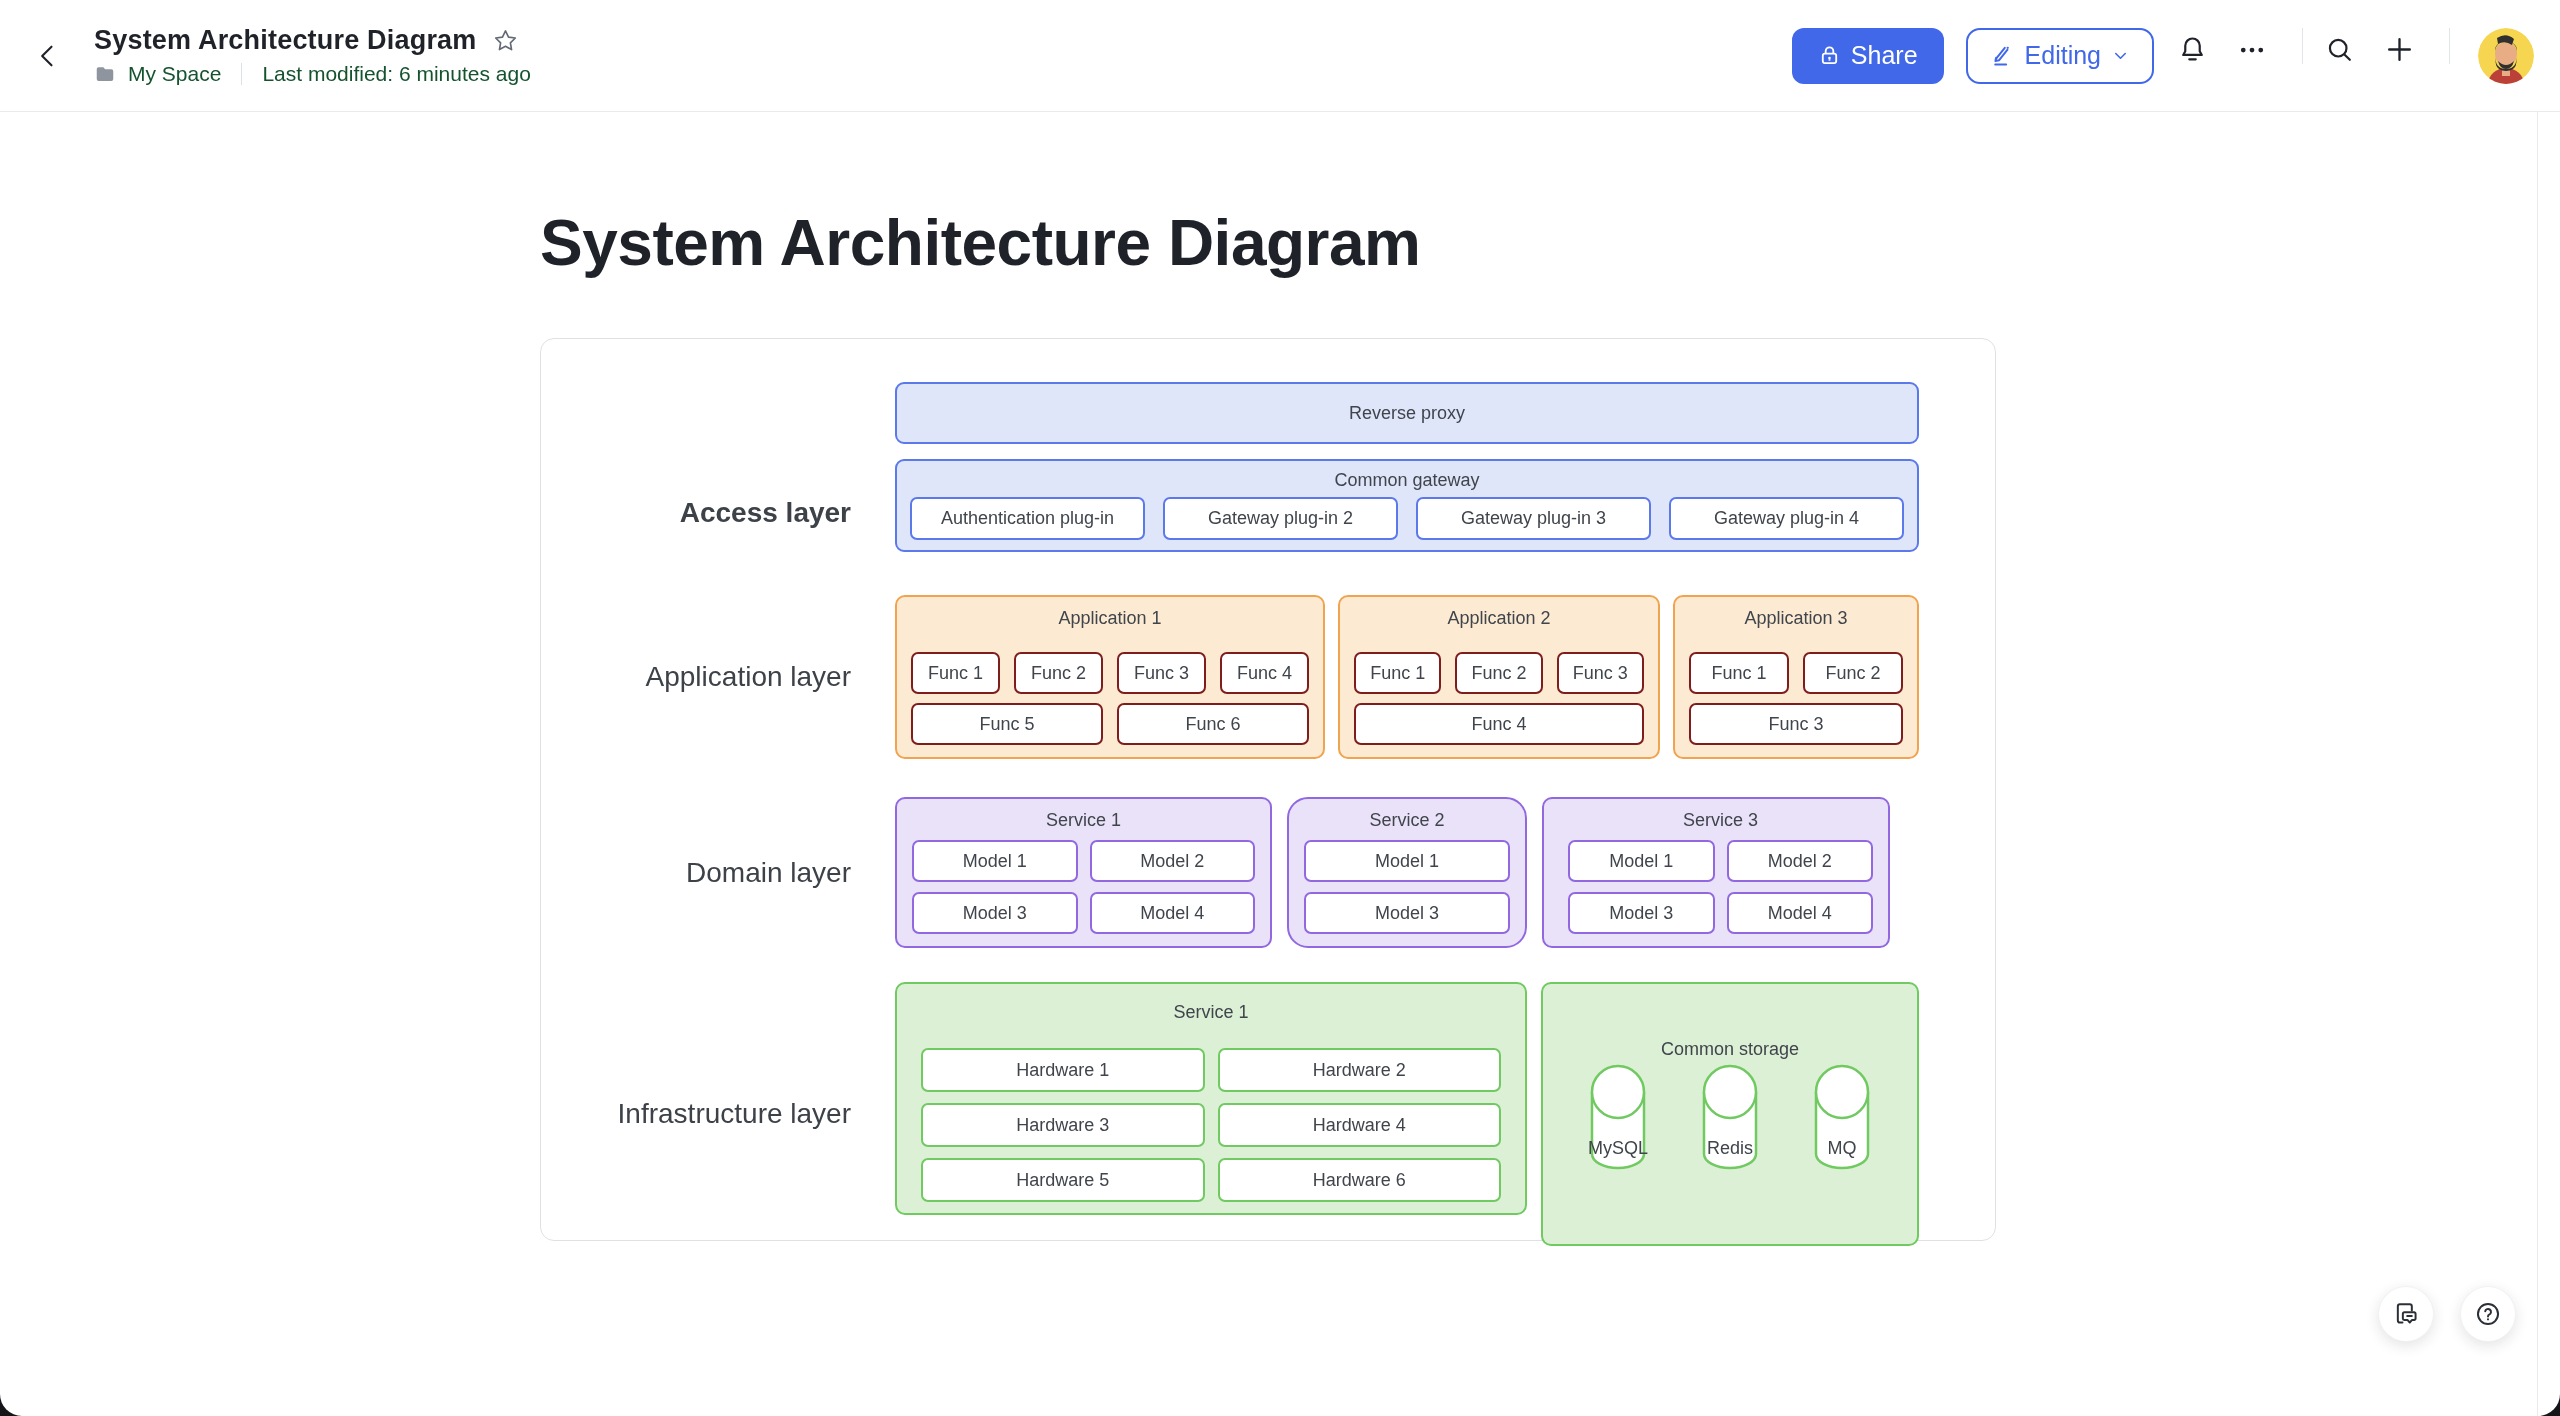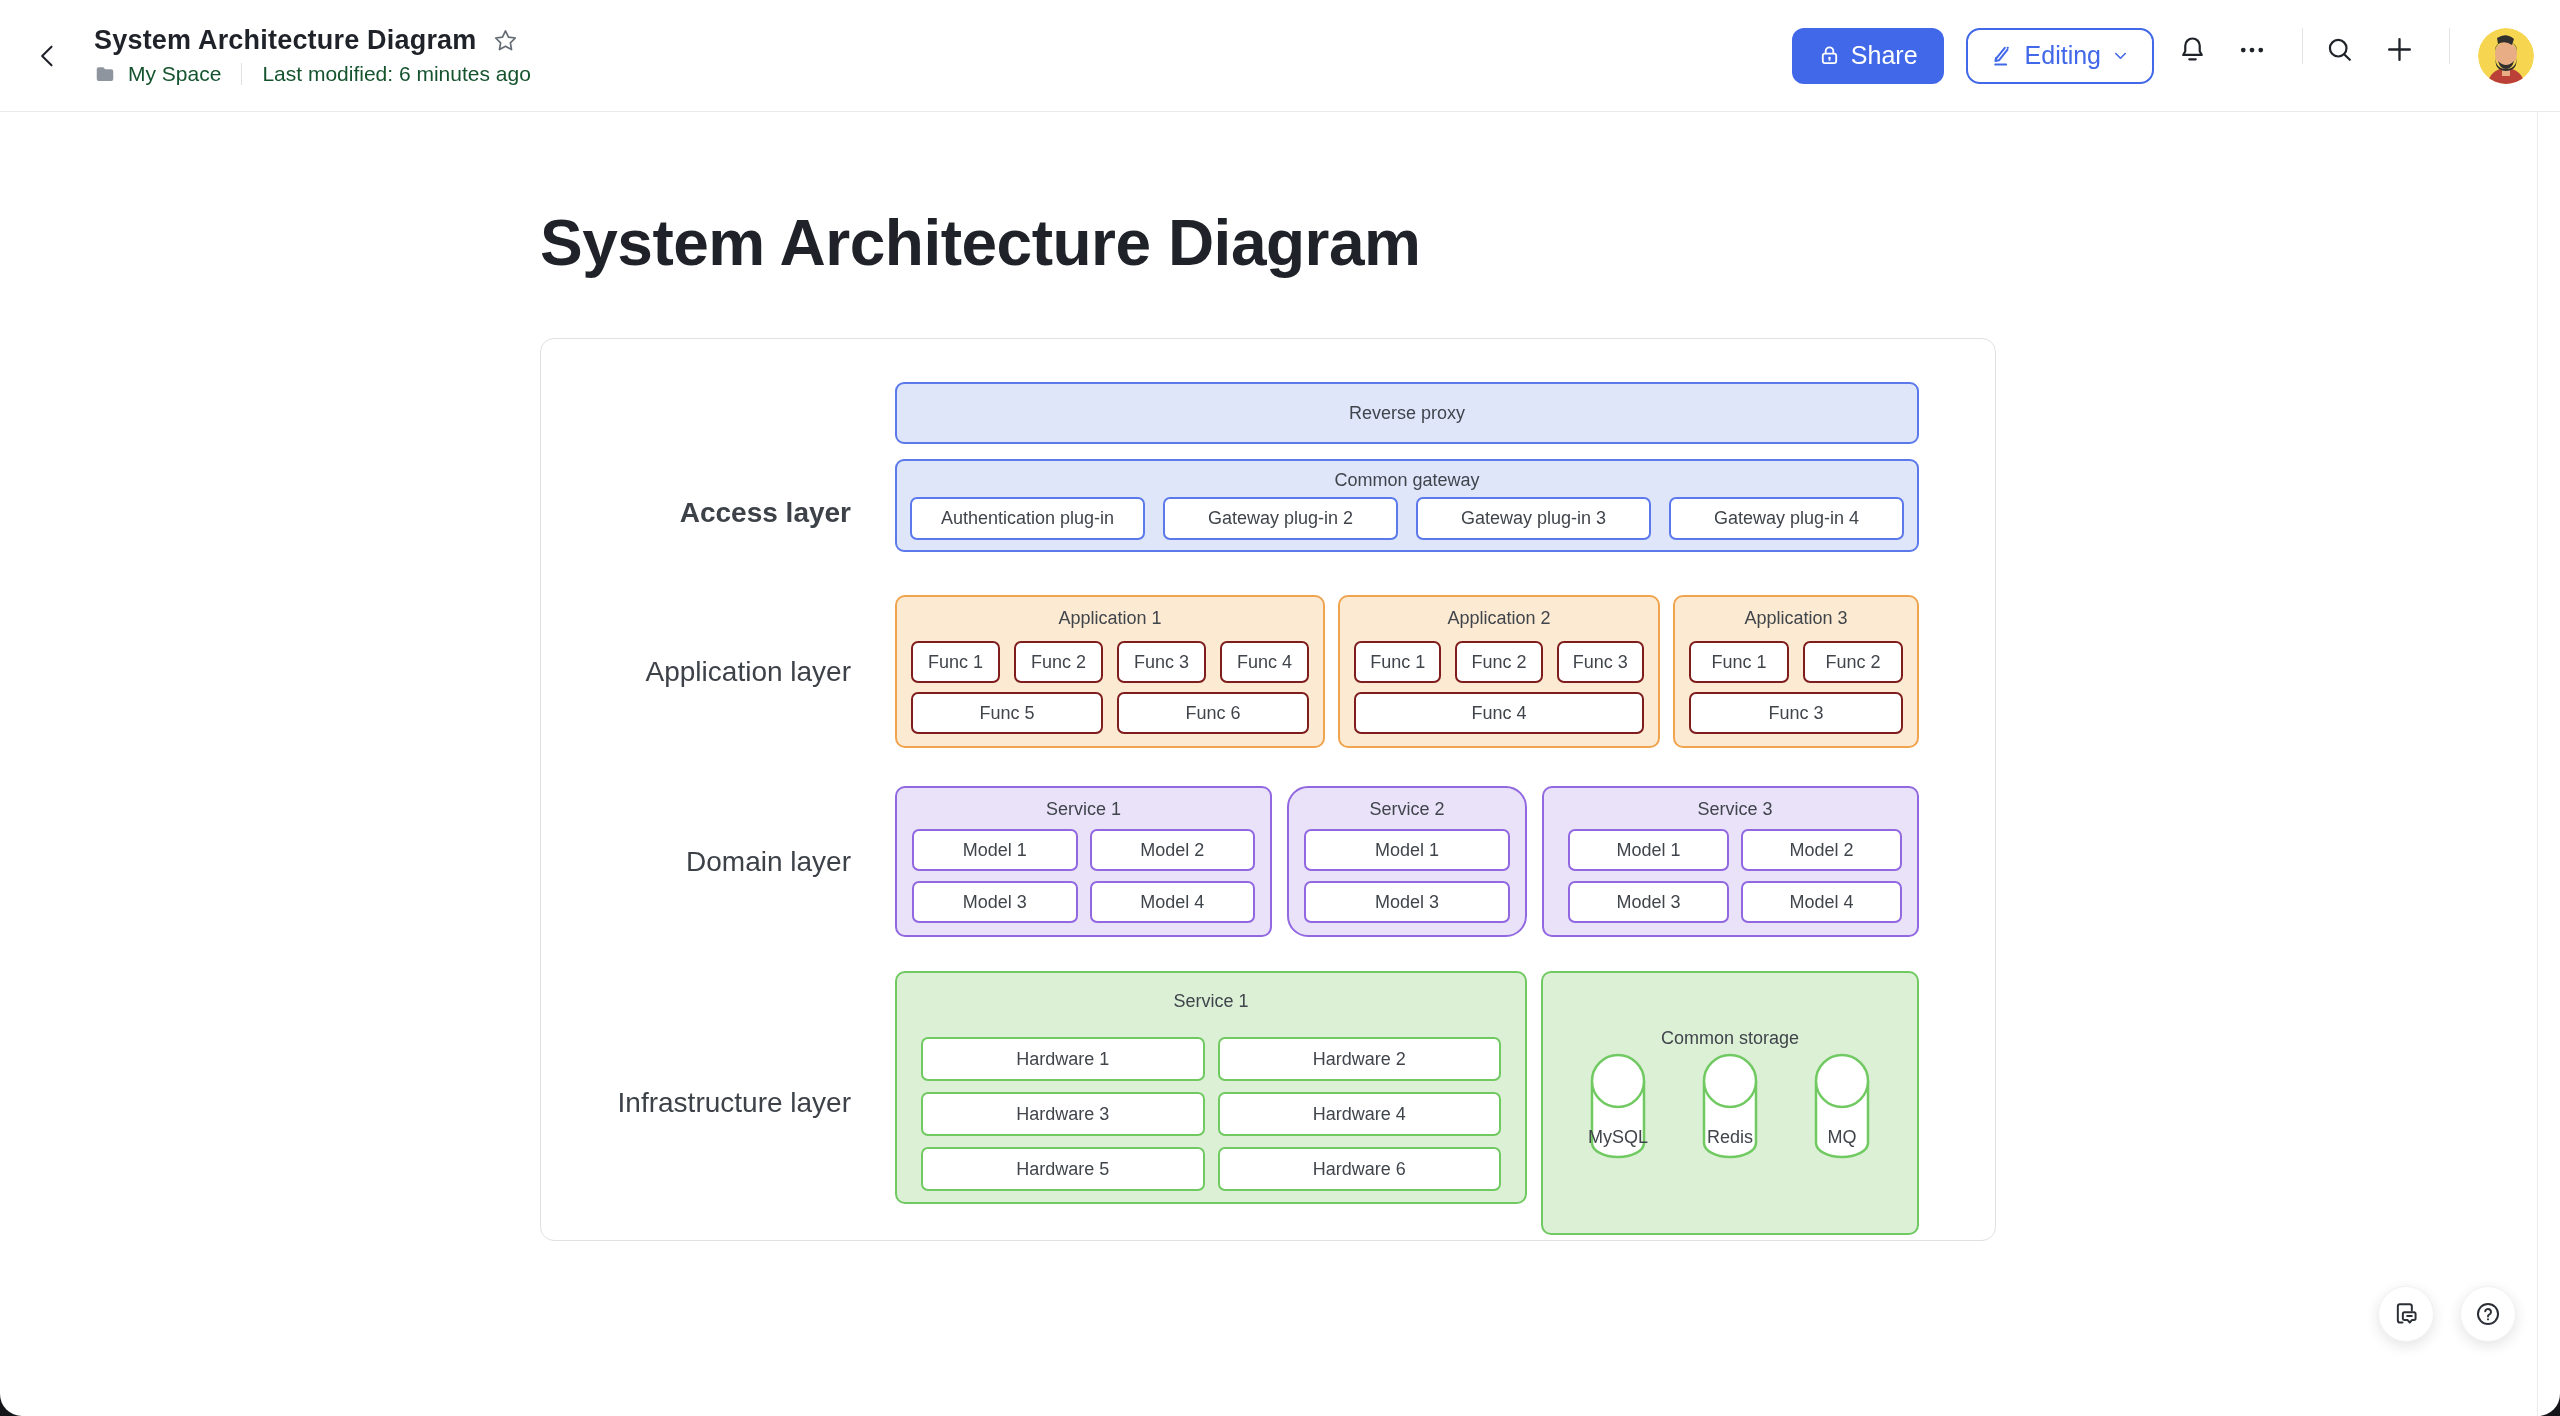--- a/index.html
+++ b/index.html
@@ -48,29 +48,29 @@
   .reverse-proxy{height:62px;margin-bottom:15px;font-size:18px;color:#40454c;display:flex;align-items:center;justify-content:center;}
   .gateway{height:93px;padding:7px 13px 0;}
   .gateway .c-title{line-height:25px;}
   .gateway-row{display:flex;gap:18px;margin-top:4px;}
   .gateway-row .node{flex:1;height:43px;}
   
   .app-row{display:flex;gap:13px;}
   .orange-c{background:#fcebd2;border:2.5px solid #f0a44f;border-radius:10px;padding:7px 14px 12px;}
   .orange-n{border:2px solid #7f1d1d;border-radius:7px;}
   .app1{width:430px;}.app2{width:322px;}.app3{width:246px;}
-  .orange-c .c-title{line-height:28px;margin-bottom:9px;}
+  .orange-c .c-title{line-height:28px;margin-bottom:20px;}
   .func-row{display:flex;gap:14px;}
   .func-row + .func-row{margin-top:9px;}
   .func-row .node{flex:1;height:42px;}
   
   .svc-row{display:flex;gap:15px;}
   .purple-c{background:#e9e2f9;border:2.5px solid #9268e1;border-radius:10px;padding:7px 15px 12px;}
   .purple-n{border:2px solid #9268e1;border-radius:7px;}
-  .svc1{width:377px;}.svc2{width:240px;border-radius:21px;}.svc3{width:377px;padding-left:24px;}
+  .svc1{width:377px;}.svc2{width:240px;border-radius:21px;}.svc3{width:348px;padding-left:24px;}
   .purple-c .c-title{line-height:28px;margin-bottom:6px;}
   .model-grid{display:grid;grid-template-columns:1fr 1fr;gap:10px 12px;}
   .model-grid.one-col{grid-template-columns:1fr;}
   .model-grid .node{height:42px;}
   
   .infra-row{display:flex;gap:14px;}
   .green-c{background:#dcf0d6;border:2.5px solid #70c961;border-radius:10px;}
   .green-n{border:2px solid #70c961;border-radius:7px;}
   .infra-svc{width:632px;height:233px;padding:8px 24px 0;}
   .infra-svc .c-title{line-height:40px;margin-bottom:16px;}

